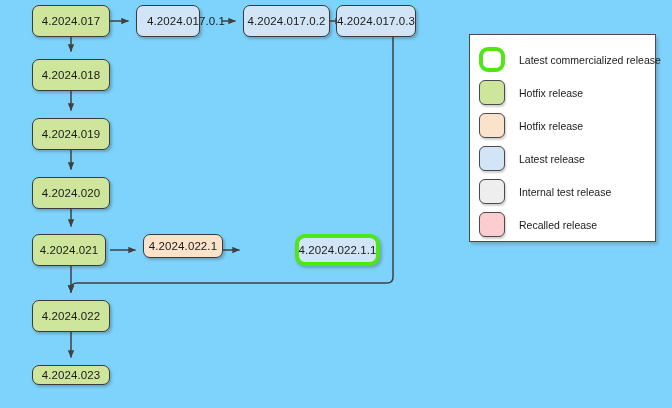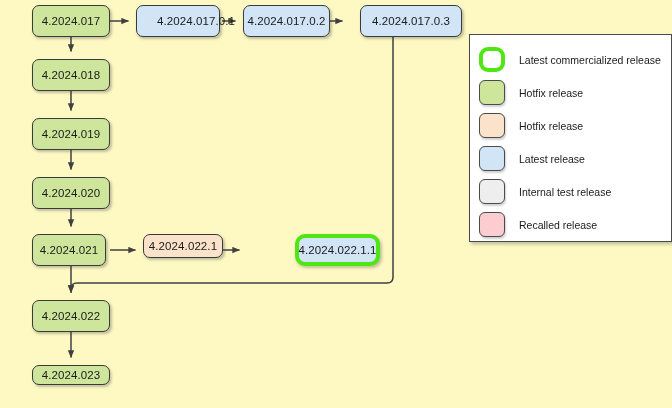--- a/index.html
+++ b/index.html
@@ -9,21 +9,21 @@
     background: #ffffff;
   }
   body {
     font-family: "Liberation Sans", sans-serif;
     -webkit-font-smoothing: antialiased;
   }
   #canvas {
     position: relative;
     width: 672px;
     height: 408px;
-    background: #fef9c3;
+    background: #7dd3fc;
     overflow: hidden;
   }
   #edges {
     position: absolute;
     left: 0;
     top: 0;
     width: 672px;
     height: 408px;
     pointer-events: none;
   }
@@ -51,21 +51,21 @@
     border-radius: 10px;
     box-shadow: 1.5px 2px 3px rgba(60,60,60,0.30);
     margin-left: 48px;
   }
 
   
   #legend {
     position: absolute;
     left: 469px;
     top: 34px;
-    width: 203px;
+    width: 187px;
     height: 208px;
     box-sizing: border-box;
     background: #ffffff;
     border: 1.3px solid #4a4a4a;
     box-shadow: 2px 2.5px 3px rgba(80,80,80,0.32);
     z-index: 4;
     padding: 8px 0 8px 0;
   }
   .legend-row {
     display: flex;
@@ -129,27 +129,27 @@
       <path d="M223,250 L239.5,250" marker-end="url(#arrow)"></path>
 
       <path d="M393,37 L393,277 Q393,283 387,283 L77,283 Q71,283 71,289 L71,292.5" marker-end="url(#arrow)"></path>
     </g>
   </svg>
 
   <div id="node-layer">
       <div class="node story" style="left: 32px; top: 5px; width: 78px; height: 32px;">
         <span>4.2024.017</span>
       </div>
-      <div class="node rapid" style="left: 136px; top: 5px; width: 84px; height: 32px; padding-left: 36px;">
+      <div class="node rapid" style="left: 136px; top: 5px; width: 64px; height: 32px; padding-left: 36px;">
         <span>4.2024.017.0.1</span>
       </div>
       <div class="node rapid" style="left: 243px; top: 5px; width: 87px; height: 32px;">
         <span>4.2024.017.0.2</span>
       </div>
-      <div class="node rapid" style="left: 360px; top: 5px; width: 102px; height: 32px;">
+      <div class="node rapid" style="left: 336px; top: 5px; width: 80px; height: 32px;">
         <span>4.2024.017.0.3</span>
       </div>
       <div class="node story" style="left: 32px; top: 59px; width: 78px; height: 32px;">
         <span>4.2024.018</span>
       </div>
       <div class="node story" style="left: 32px; top: 118px; width: 78px; height: 32px;">
         <span>4.2024.019</span>
       </div>
       <div class="node story" style="left: 32px; top: 177px; width: 78px; height: 32px;">
         <span>4.2024.020</span>

